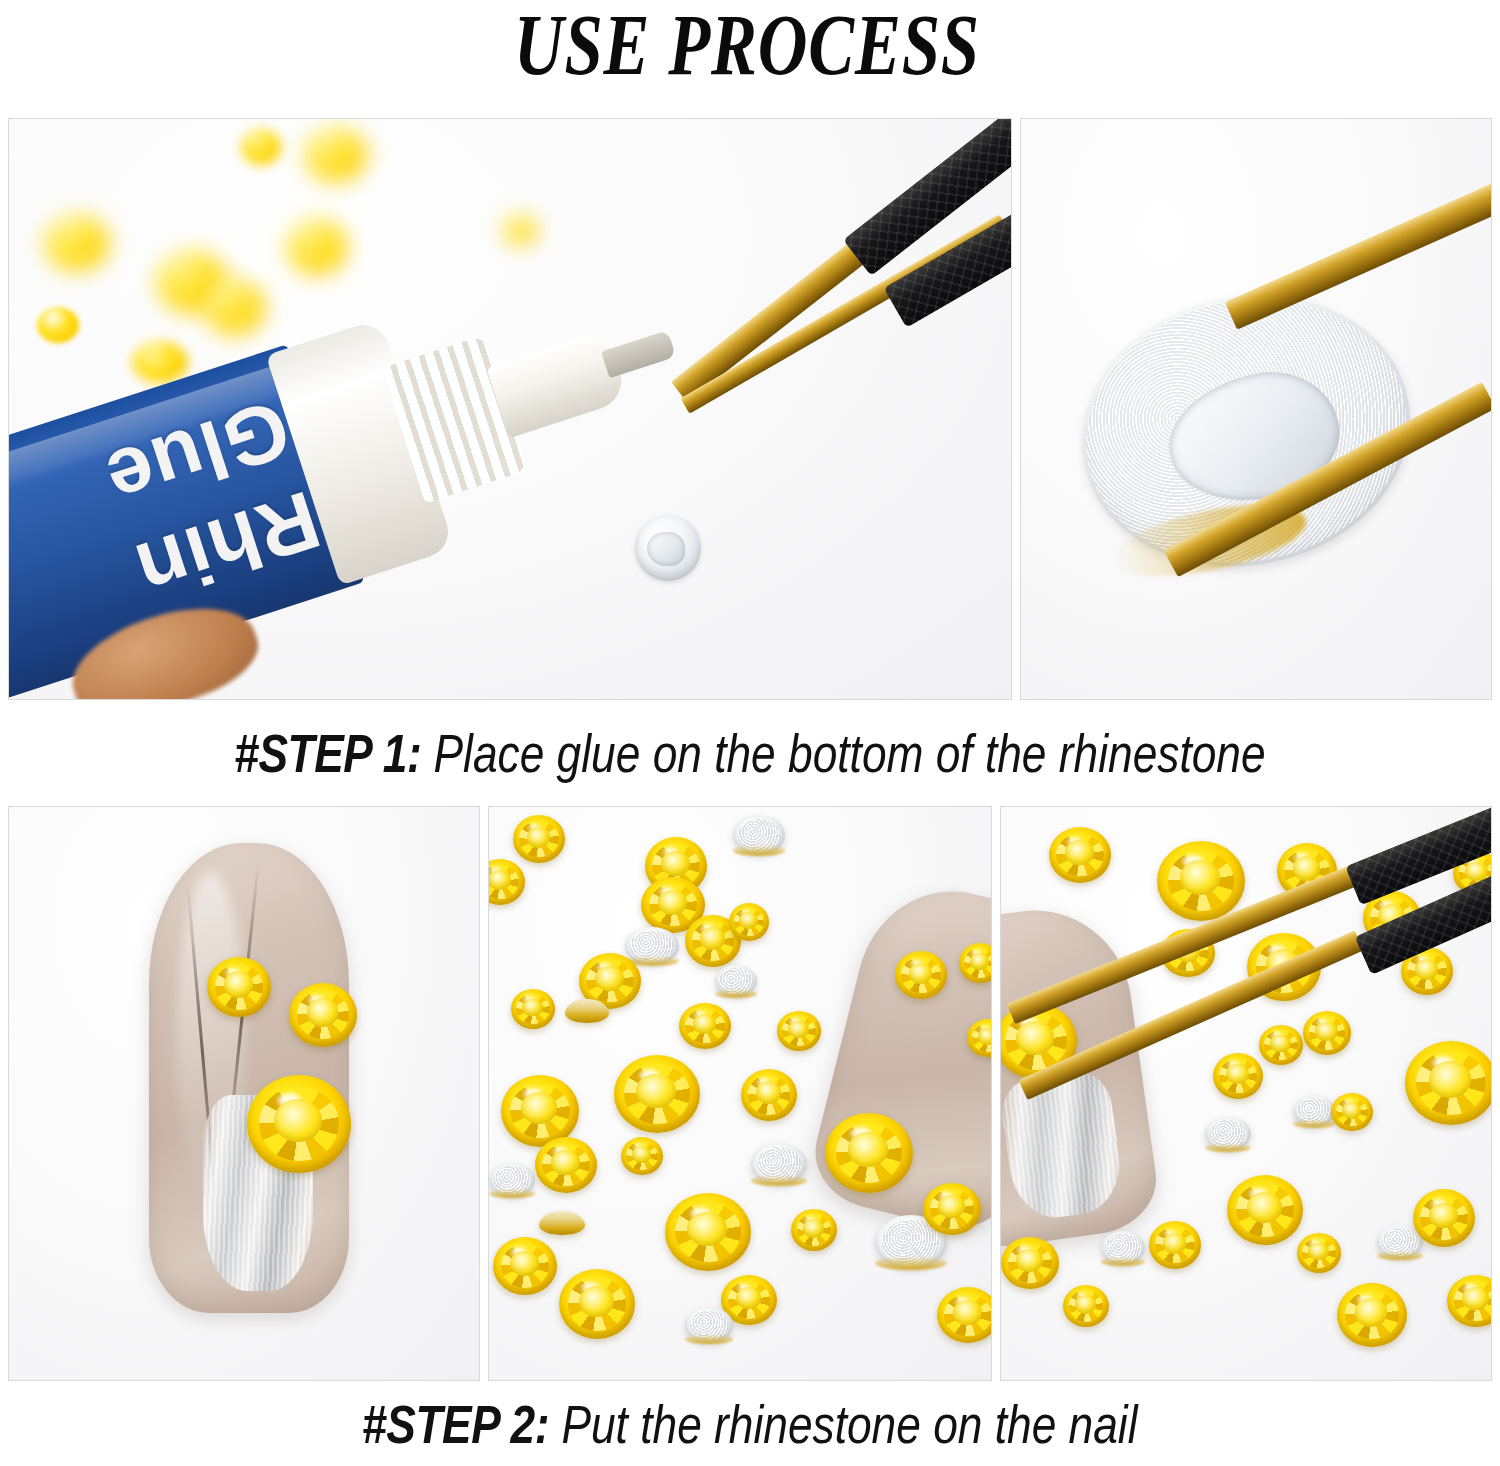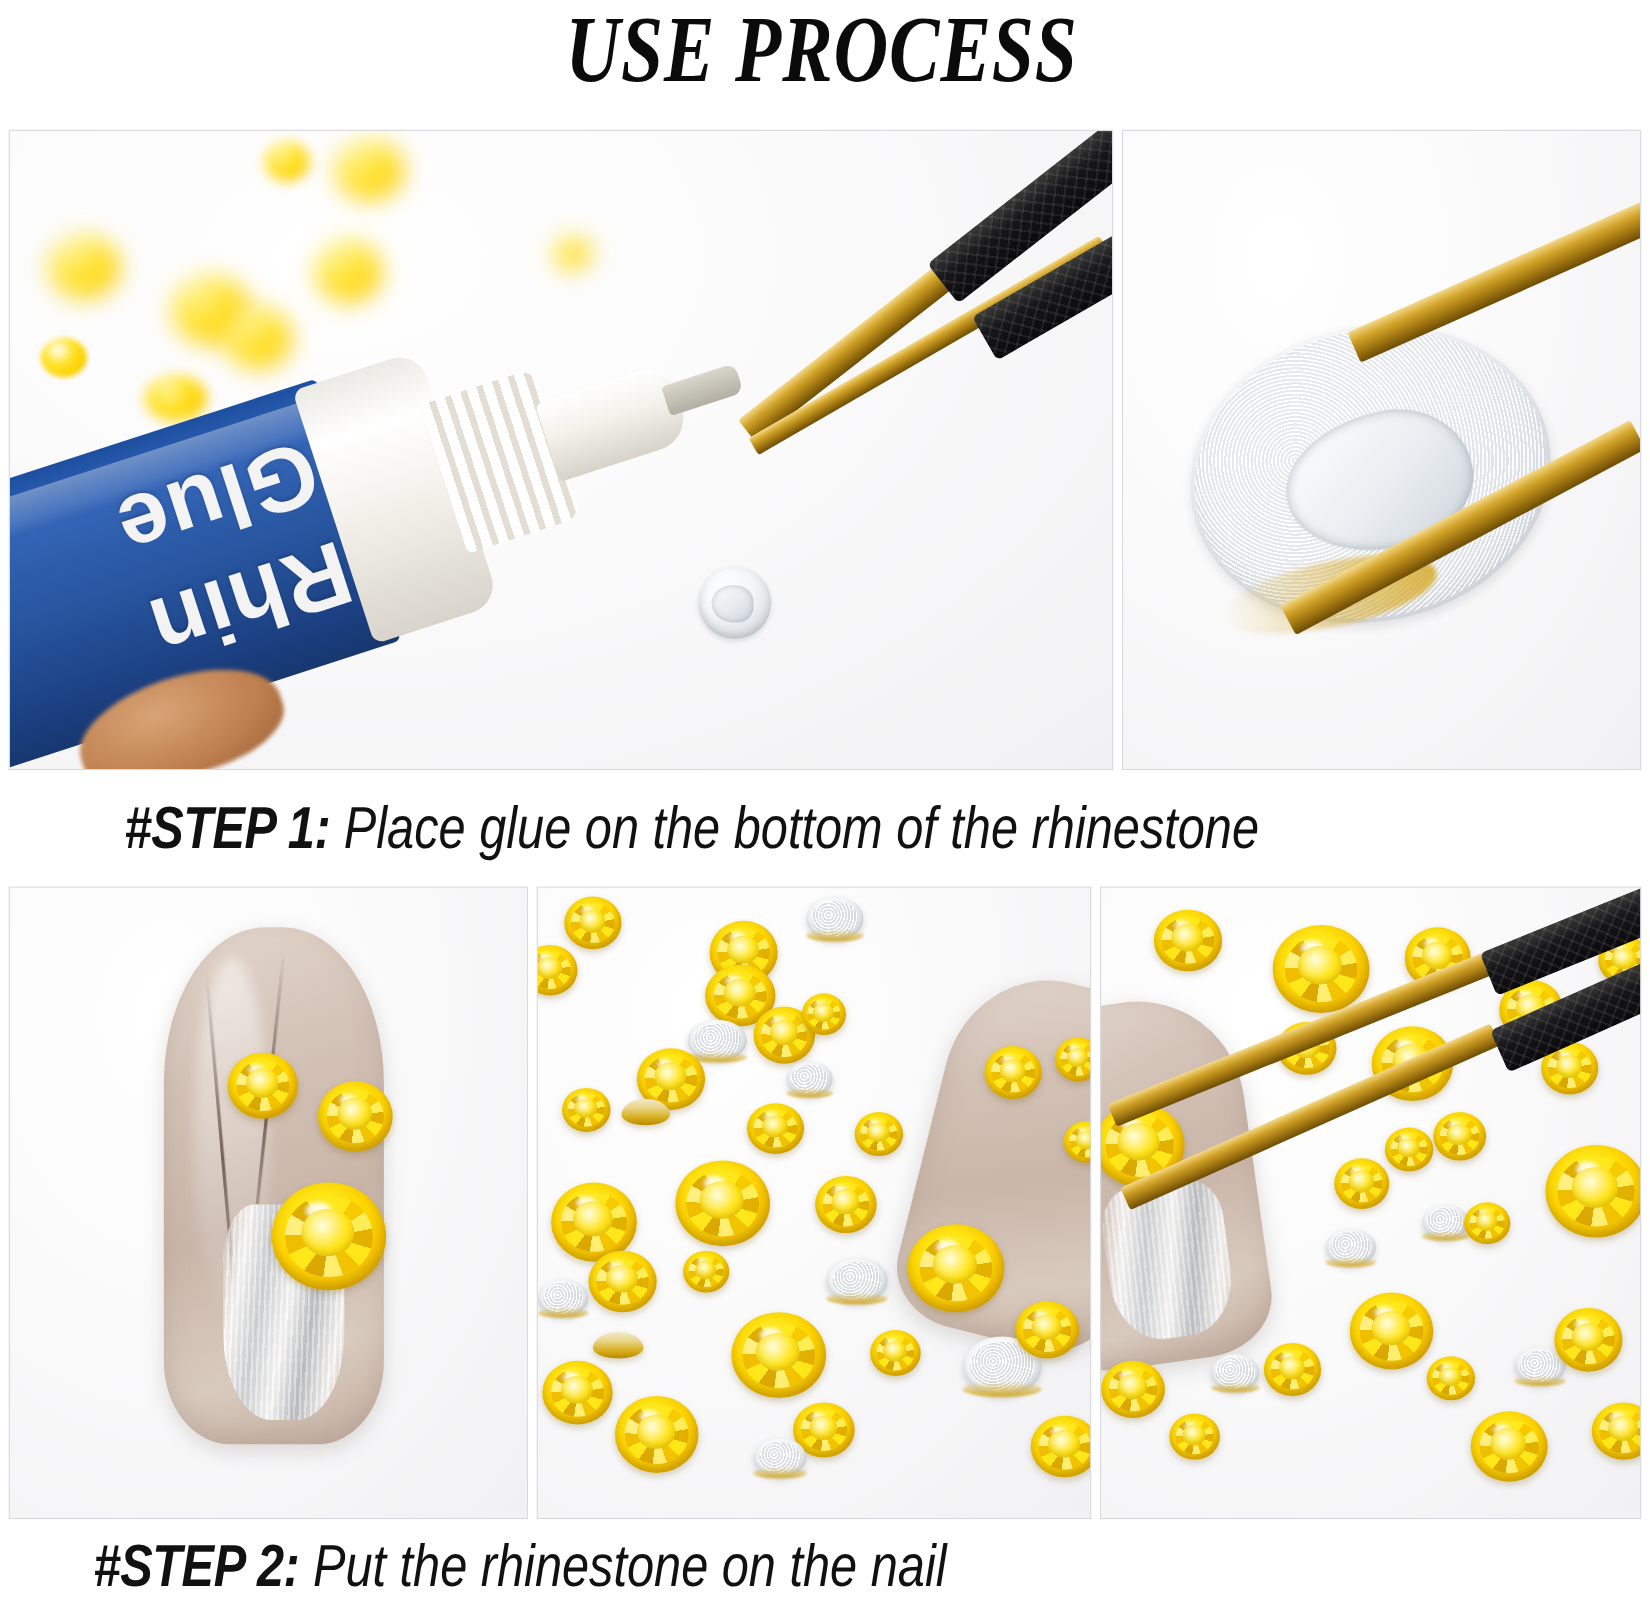--- a/index.html
+++ b/index.html
@@ -43,21 +43,21 @@
   }
   .p1{ flex:0 0 1004px; }
   .p2{ flex:1 1 auto; }
   .p3{ flex:0 0 472px; }
   .p4{ flex:0 0 504px; }
   .p5{ flex:1 1 auto; }
 
   
   .caption{
     width:1500px; height:auto;
-    display:flex; align-items:center; 
+    display:flex; align-items:center; justify-content:center;
     white-space:nowrap;
   }
   .cap1{ height:106px; }
   .cap2{ height:85px; }
   .cap-inner{
     font-style:italic;
     font-size:54px; line-height:60px;
     color:#111;
     transform:scaleX(.82);
     transform-origin:center center;

